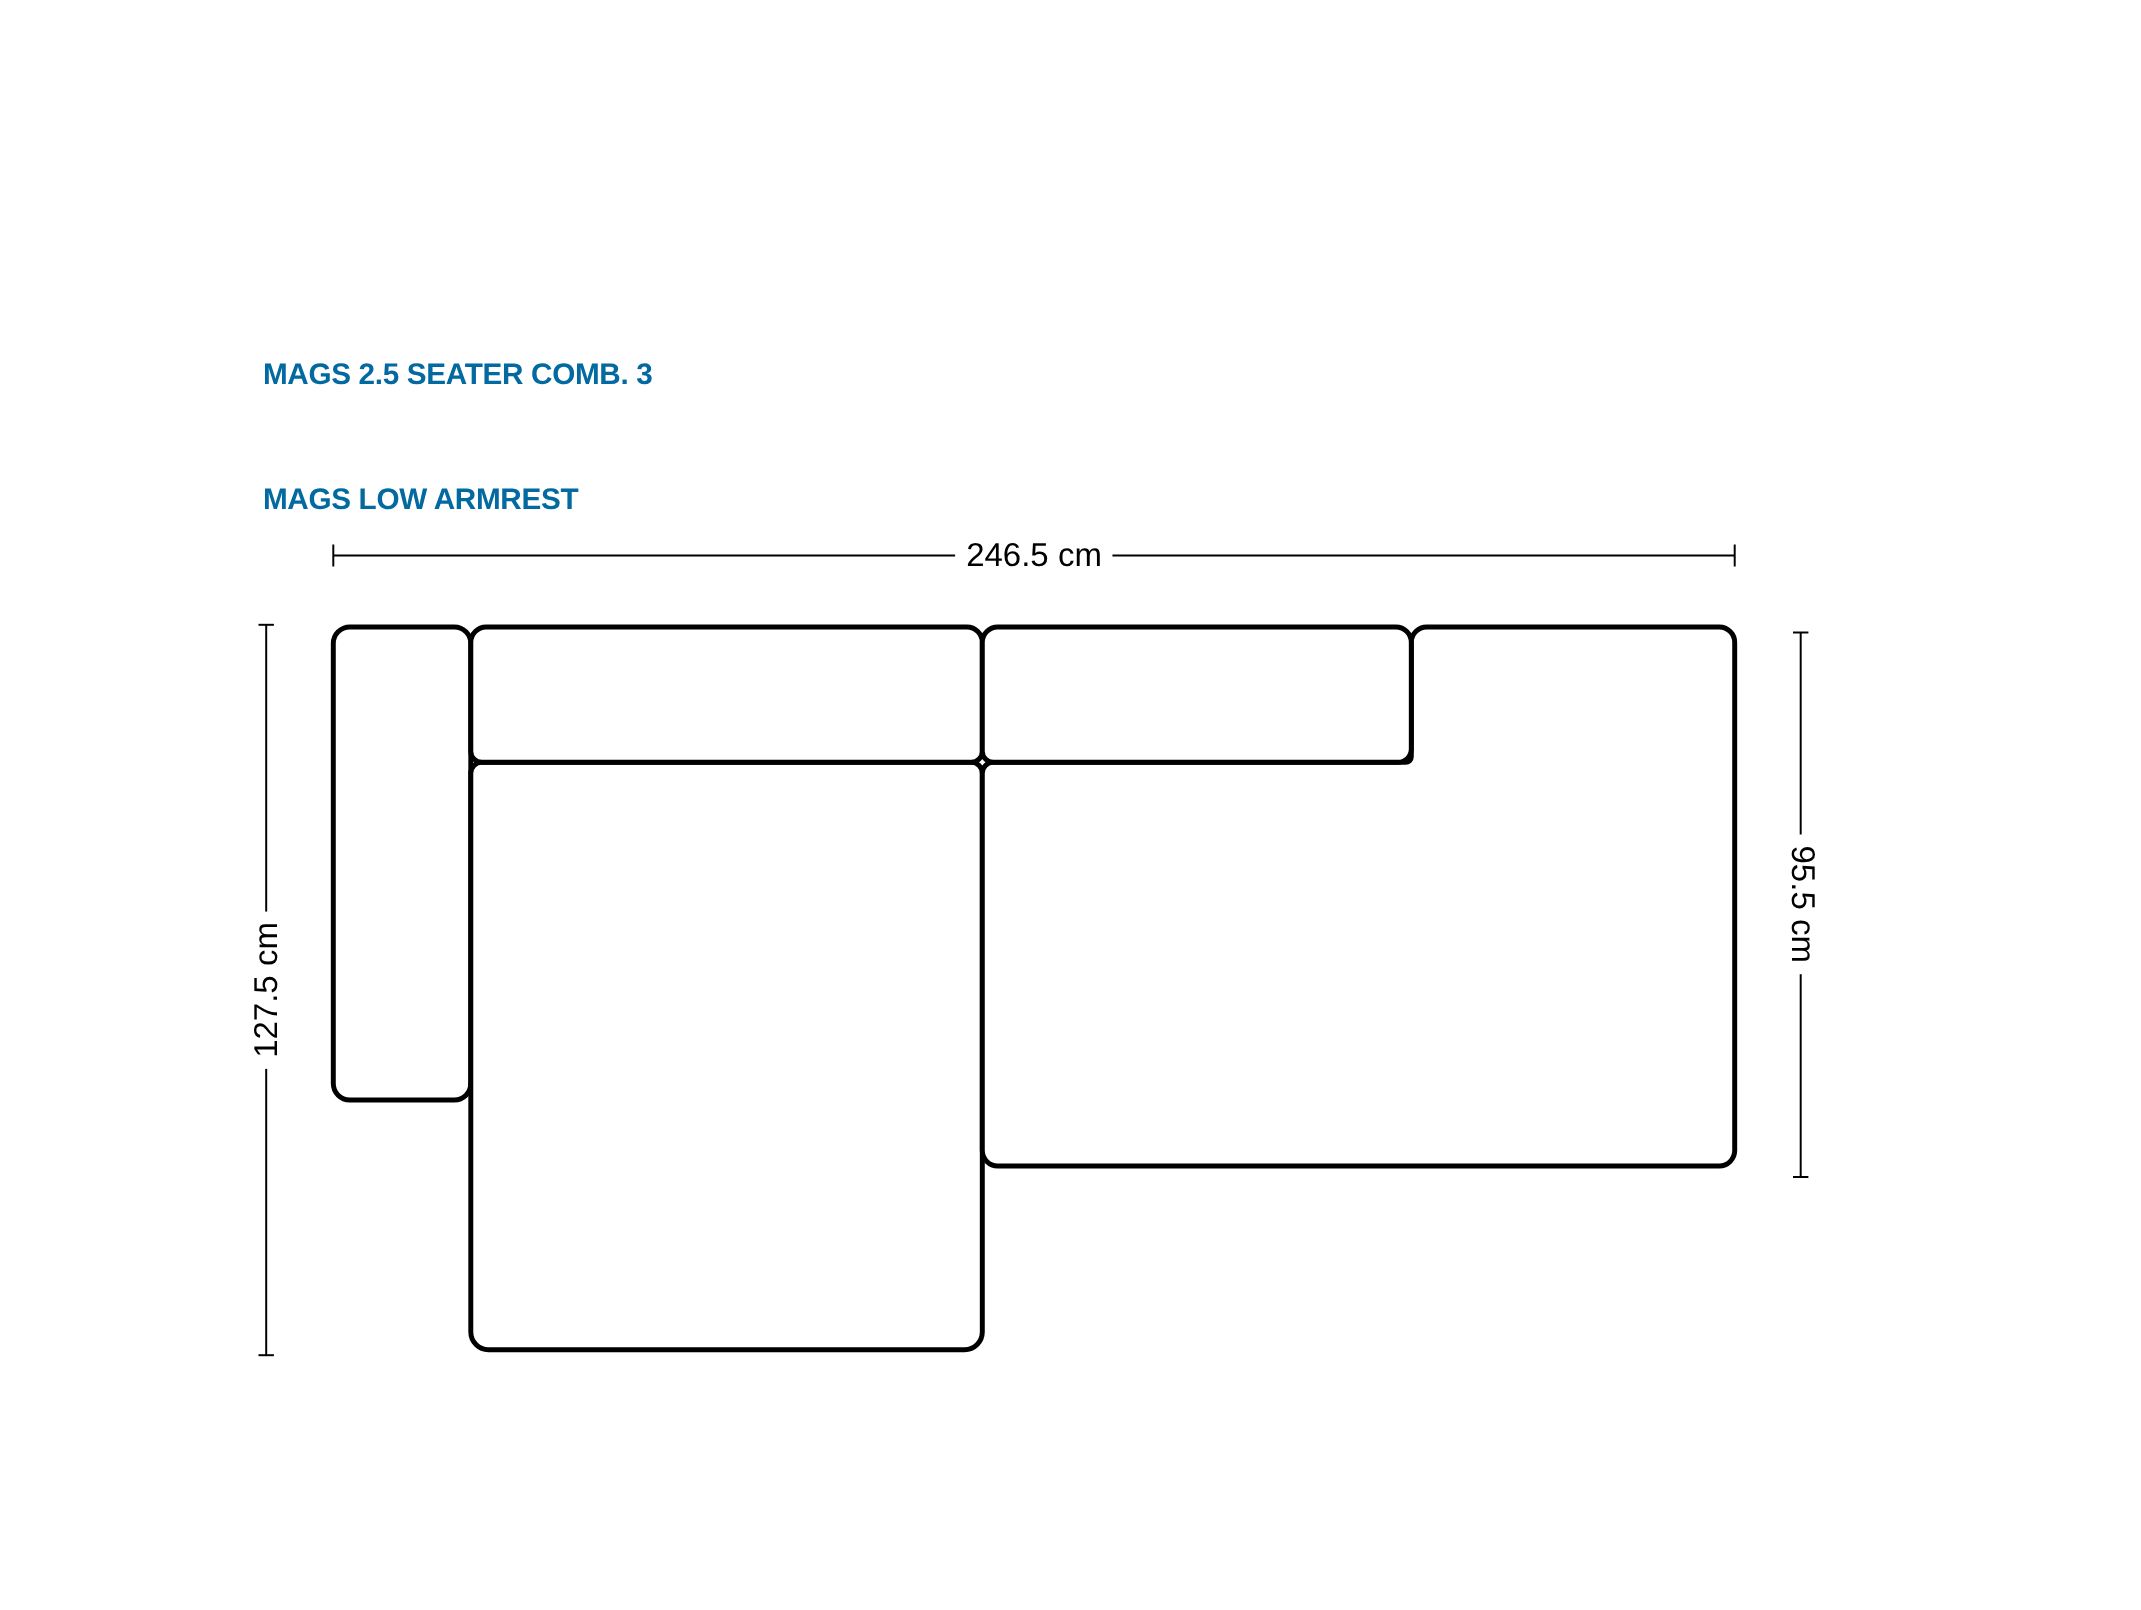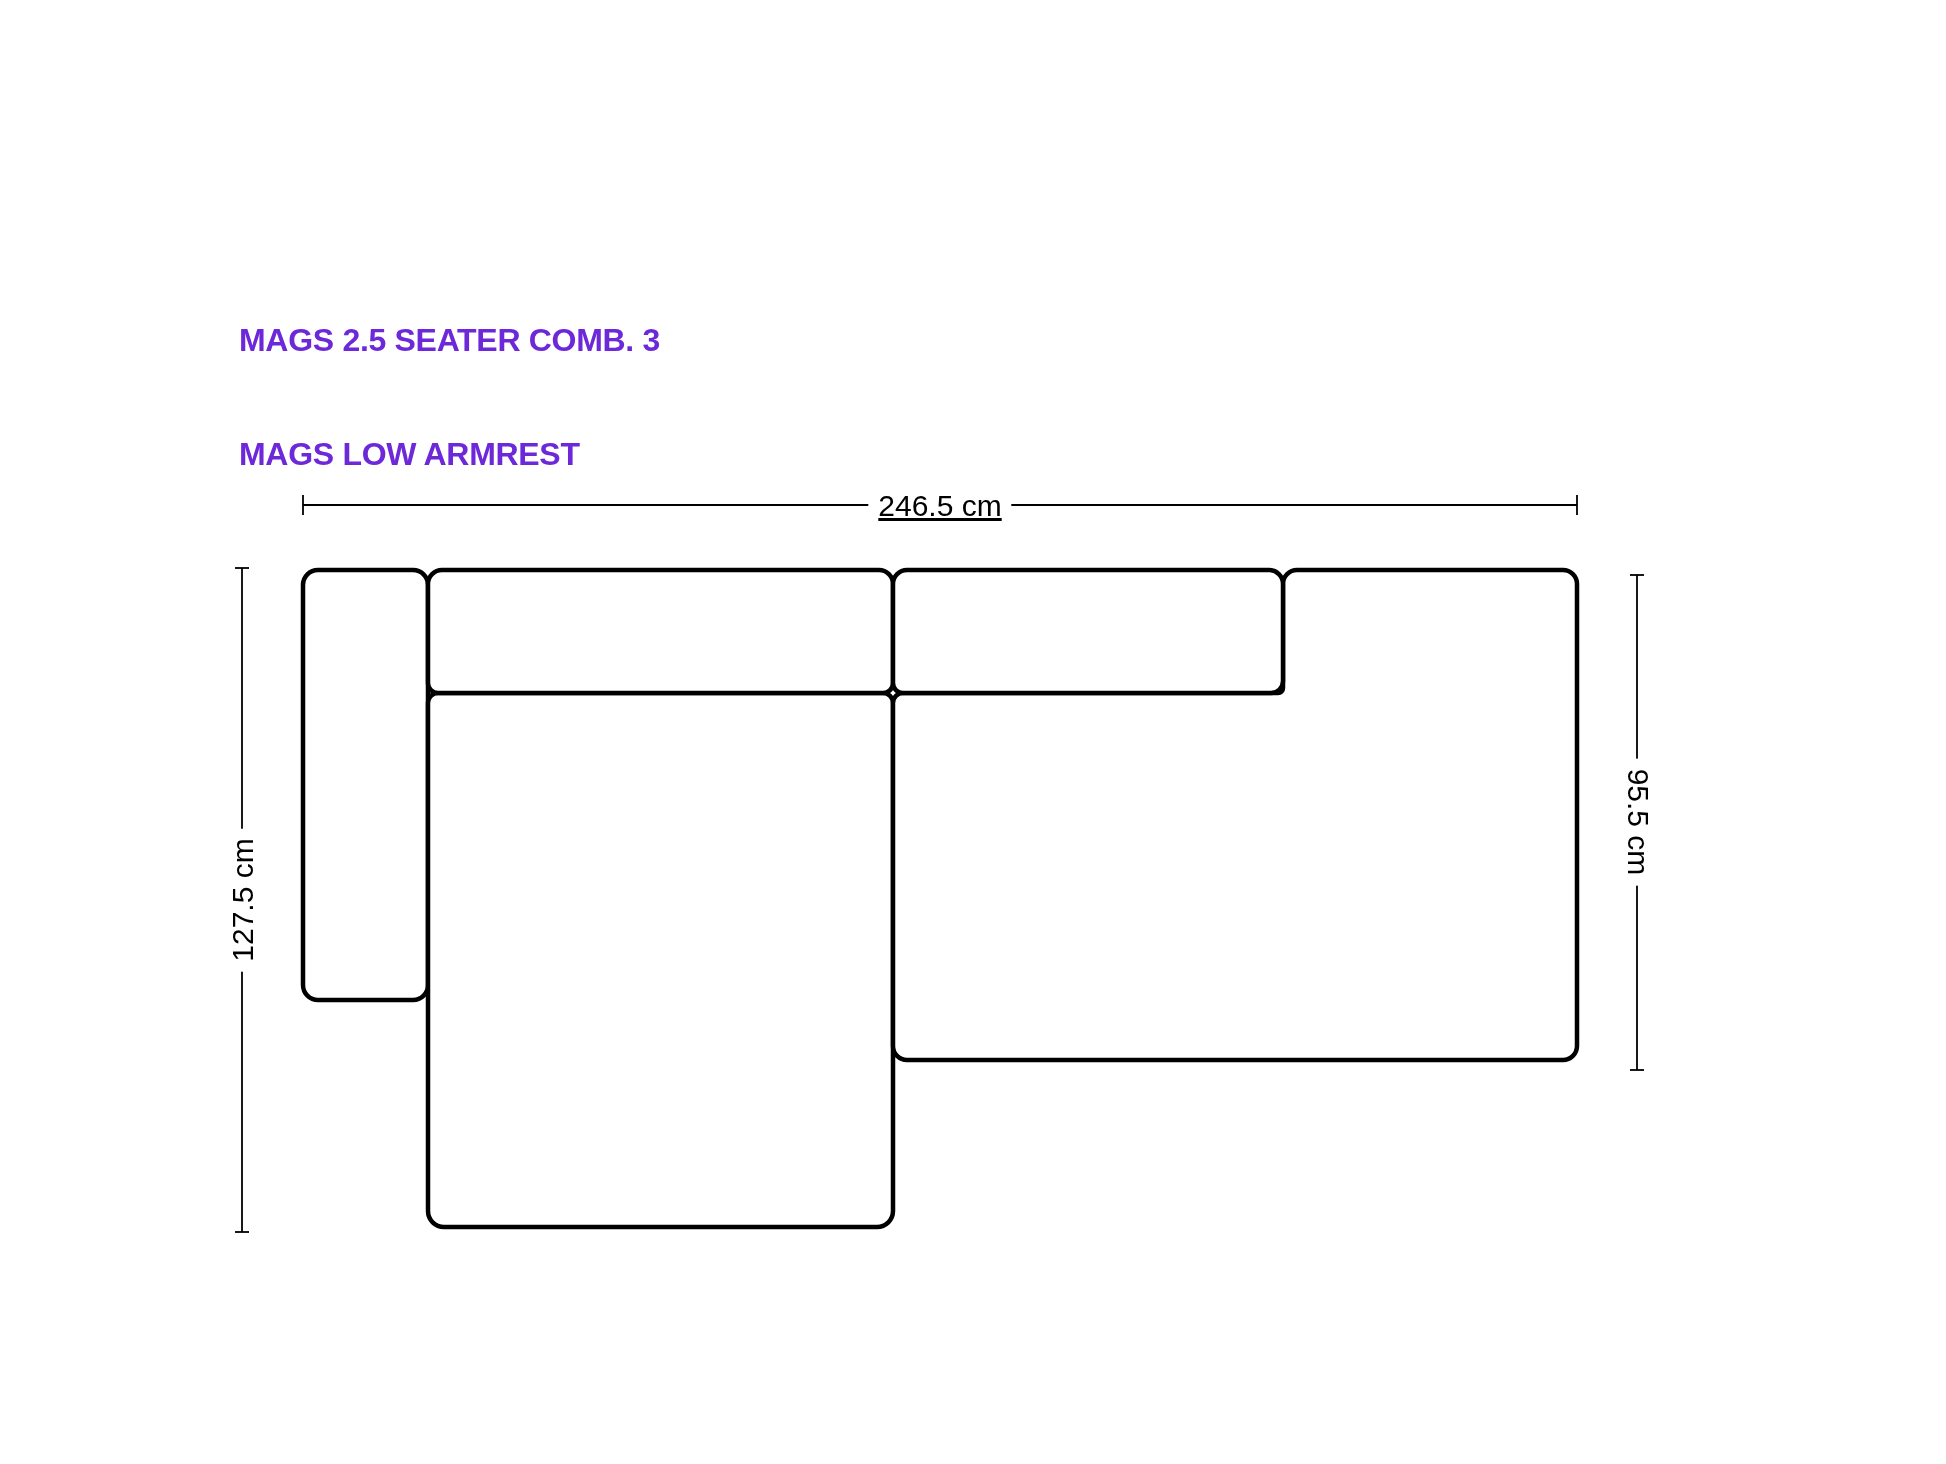--- a/index.html
+++ b/index.html
@@ -12,22 +12,22 @@
     width: 1946px;
     height: 1464px;
     background: #ffffff;
     font-family: "Liberation Sans", sans-serif;
     overflow: hidden;
   }
   .title {
     position: absolute;
     left: 239px;
     top: 245px;
-    color: #6d28d9;
-    font-size: 32px;
+    color: #0369a1;
+    font-size: 27px;
     font-weight: 700;
     line-height: 38px;
     letter-spacing: -0.3px;
     white-space: pre;
   }
   .diagram-svg {
     position: absolute;
     left: 0;
     top: 0;
   }
@@ -85,19 +85,19 @@
       <path d="M 438,693 H 883 A 10,10 0 0 1 893,703 V 1211 A 16,16 0 0 1 877,1227 H 444 A 16,16 0 0 1 428,1211 V 703 A 10,10 0 0 1 438,693 Z"></path>
 
       <path d="M 903,693 H 1278 A 5,5 0 0 0 1283,688 V 584 A 14,14 0 0 1 1297,570 H 1563 A 14,14 0 0 1 1577,584 V 1046 A 14,14 0 0 1 1563,1060 H 907 A 14,14 0 0 1 893,1046 V 703 A 10,10 0 0 1 903,693 Z"></path>
 
       <path d="M 442,570 H 879 A 14,14 0 0 1 893,584 V 683 A 10,10 0 0 1 883,693 H 438 A 10,10 0 0 1 428,683 V 584 A 14,14 0 0 1 442,570 Z"></path>
 
       <path d="M 907,570 H 1269 A 14,14 0 0 1 1283,584 V 681 A 12,12 0 0 1 1271,693 H 903 A 10,10 0 0 1 893,683 V 584 A 14,14 0 0 1 907,570 Z"></path>
     </g>
   </svg>
 
-  <div class="dim-label horizontal" style="left: 940px; top: 506px; text-decoration: underline;">246.5 cm</div>
+  <div class="dim-label horizontal" style="left: 940px; top: 506px;">246.5 cm</div>
 
   <div class="dim-label rot-ccw" style="left: 243px; top: 900px;">127.5 cm</div>
 
   <div class="dim-label rot-cw" style="left: 1638px; top: 822px;">95.5 cm</div>
 
 </div>
 
 </body></html>

